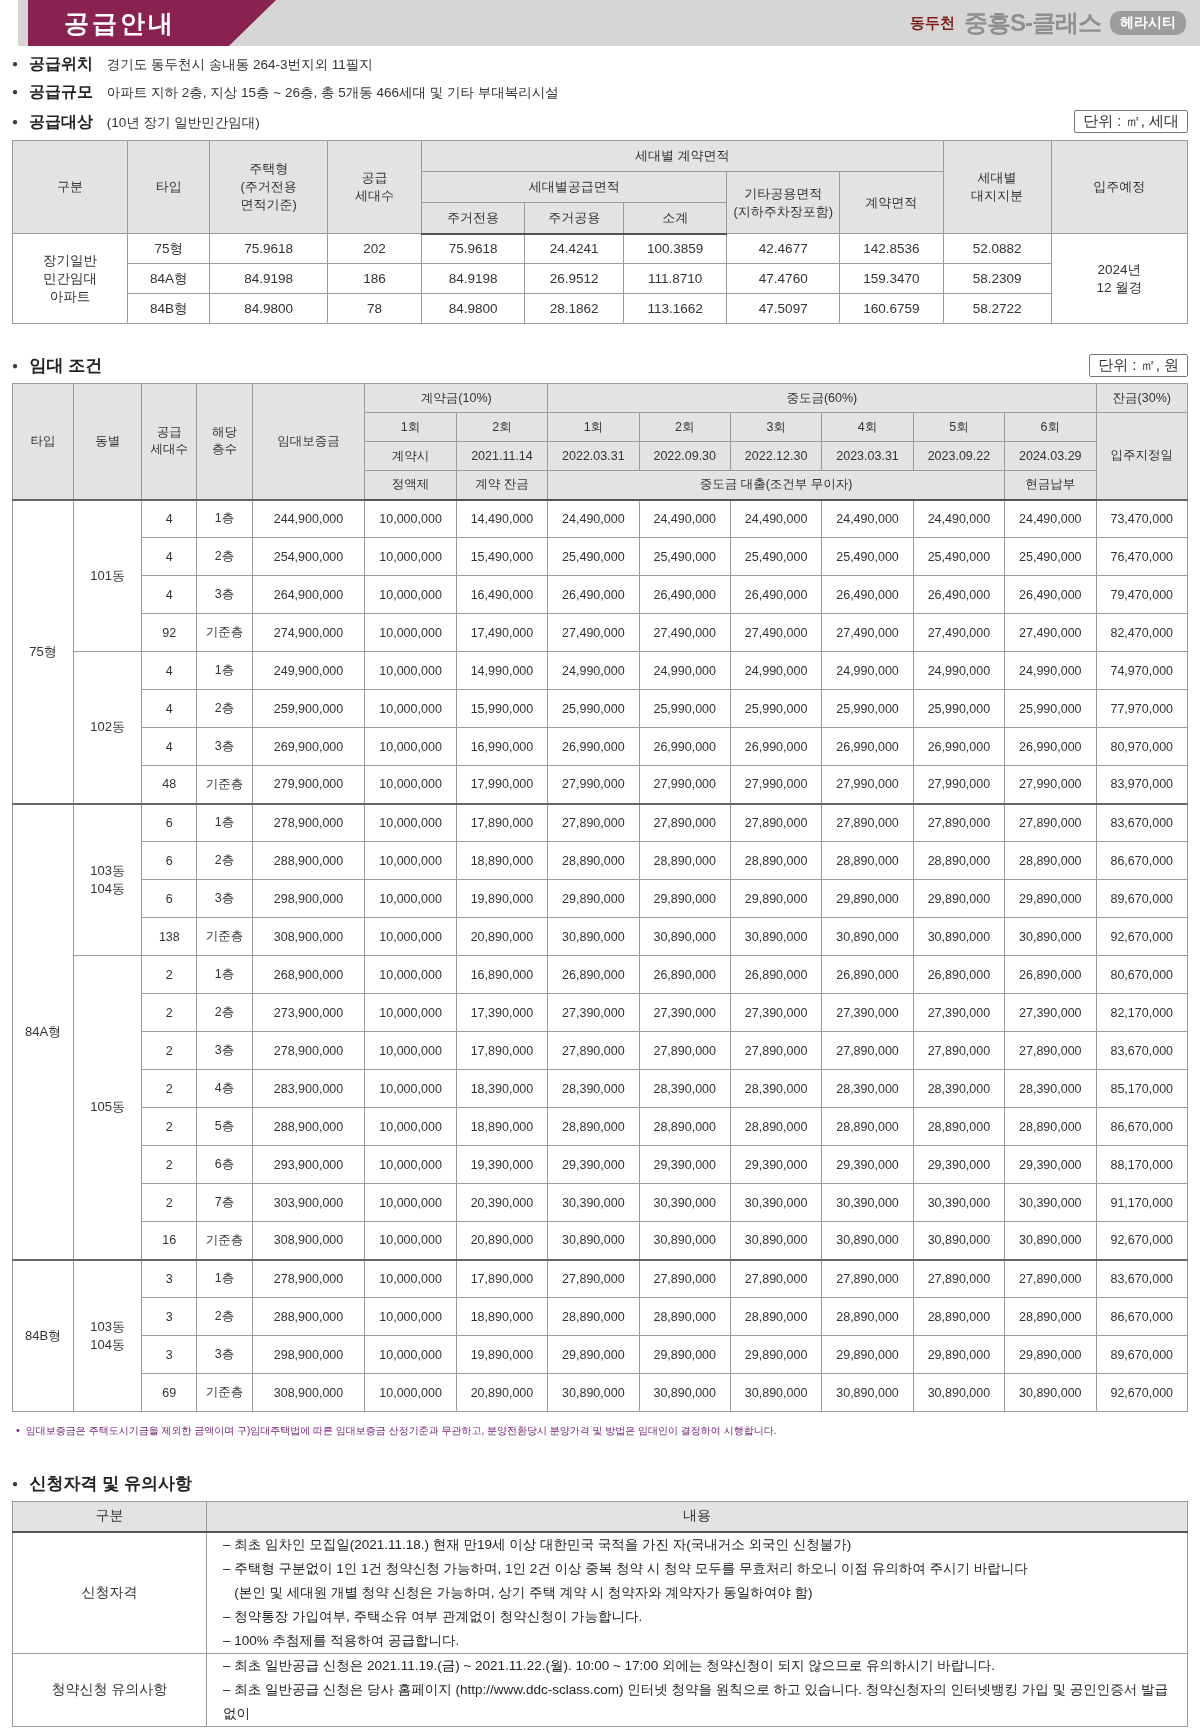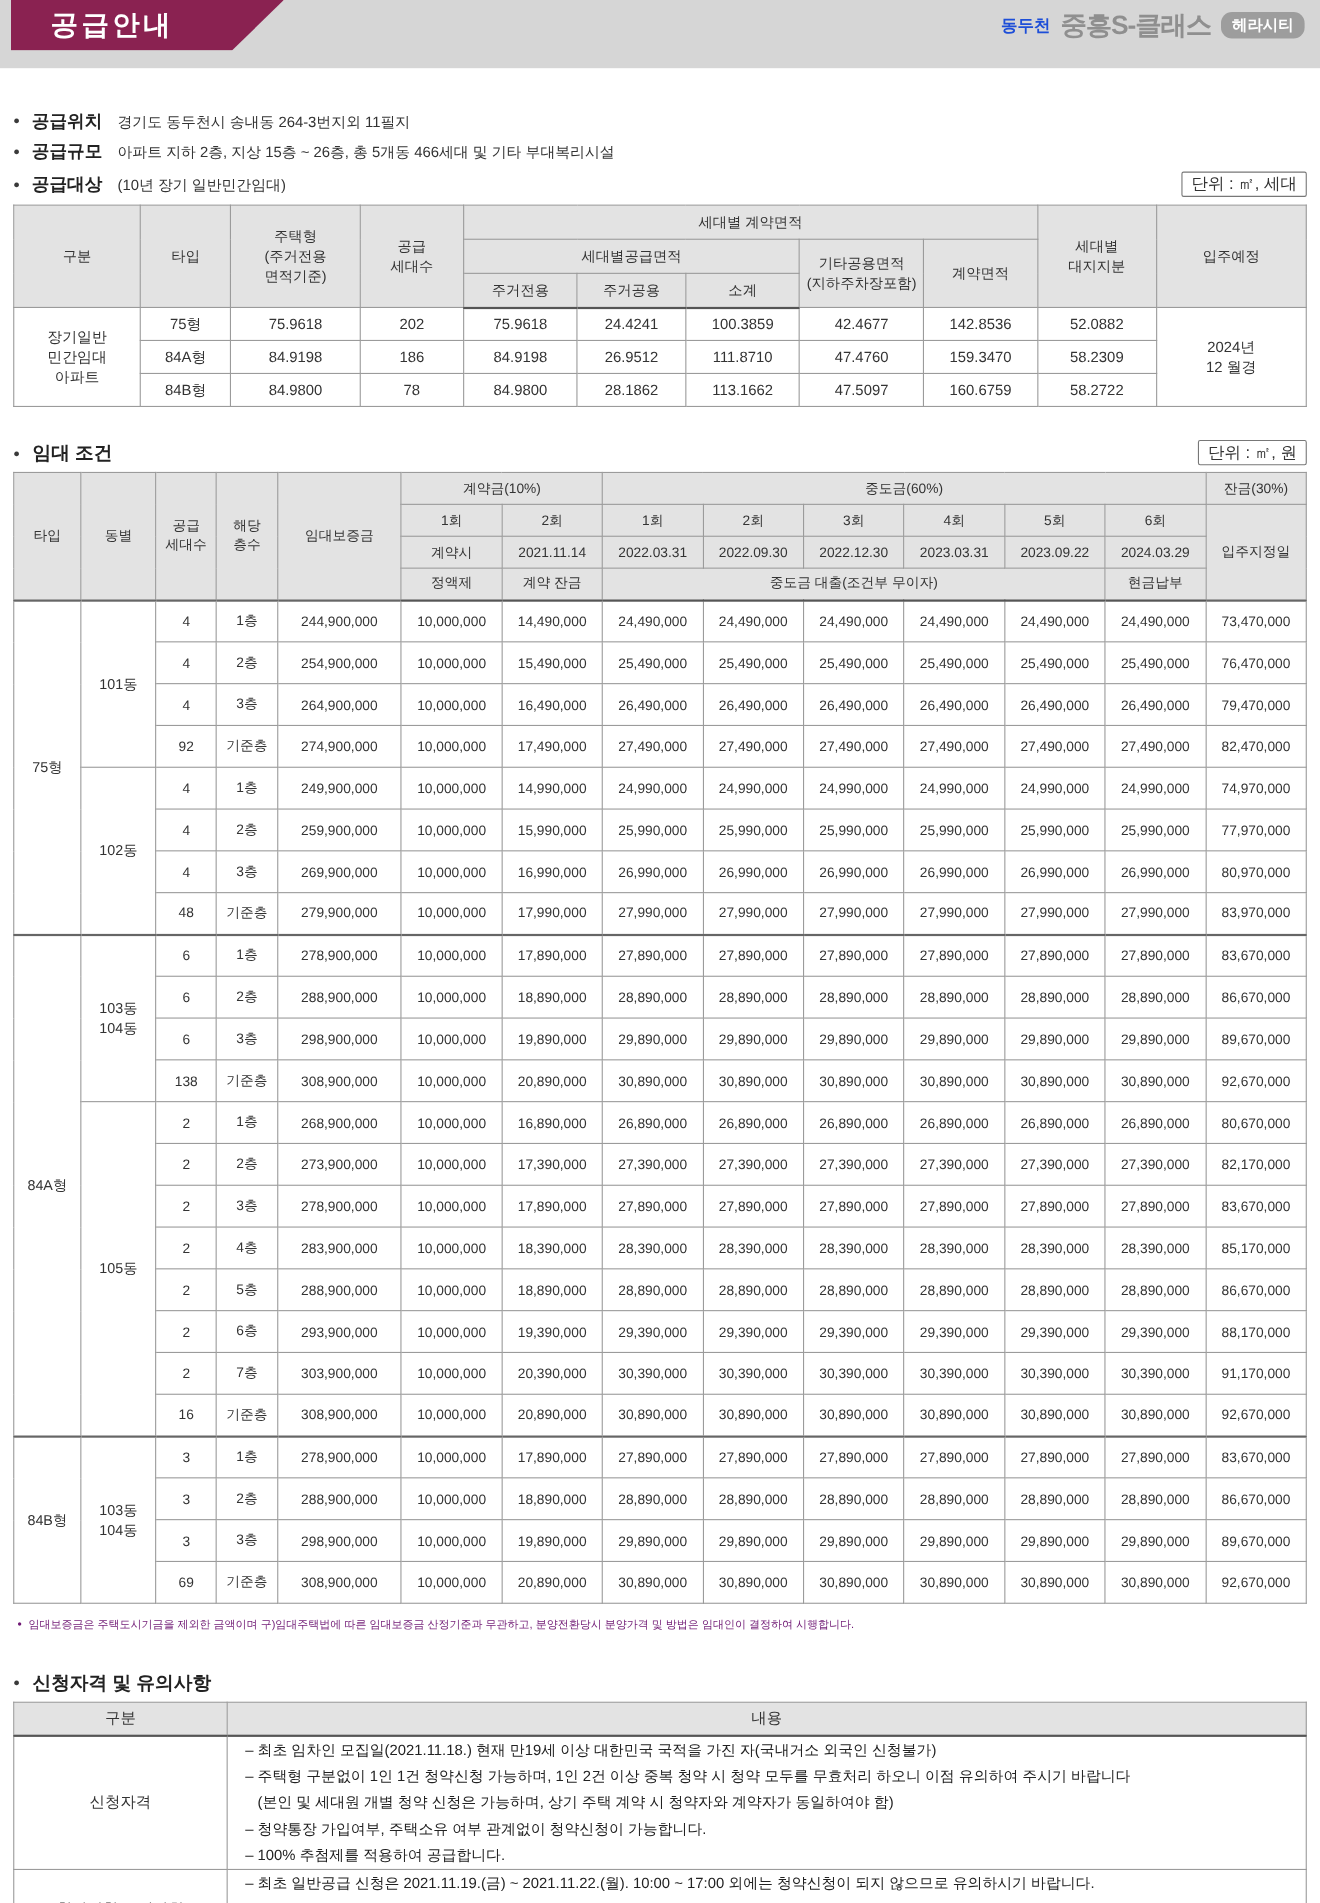--- a/index.html
+++ b/index.html
@@ -3,35 +3,35 @@
 <meta charset="utf-8">
 <style>
   * { box-sizing: border-box; margin: 0; padding: 0; }
   html,body { background:#ffffff; }
   body {
     width: 1200px; height: 1730px; overflow: hidden;
     font-family: "Liberation Sans", "DejaVu Sans", sans-serif;
     color: #333;
   }
   
-  .top-band { position: relative; height: 62px; background:#d6d6d6; }
+  .top-band { position: relative; height: 46px; background:#d6d6d6;margin-left:18px; }
   .banner {
     position:absolute; left:10px; top:0; width:248px; height:46px;
     background:#8a2251; color:#fff; font-size:25px; font-weight:bold;
     line-height:46px; padding-left:36px; letter-spacing:3px;
     clip-path: polygon(0 0, 100% 0, 81% 100%, 0 100%);
   }
   .brand { position:absolute; right:14px; top:0; height:46px; display:flex; align-items:center; gap:9px; }
-  .brand-prefix { color:#1d4ed8; font-weight:bold; font-size:15px; }
+  .brand-prefix { color:#7f1d1d; font-weight:bold; font-size:15px; }
   .brand-name   { color:#8f8f8f; font-weight:bold; font-size:24px; letter-spacing:-1px; }
   .brand-badge  { background:#9d9d9d; color:#fff; font-weight:bold; font-size:14px;
                   padding:3px 10px; border-radius:10px; }
   
   .content { padding: 0 12px; }
-  .intro { margin-top: 38px; }
+  .intro { margin-top: 8px; }
   .intro-line { margin-bottom: 7px; font-size: 14px; }
   .bullet { display:inline-block; color:#3a3a3a; font-size:10px; vertical-align:2px; margin-right:7px; }
   .bullet::before { content:"●"; }
   .intro-label { font-weight:bold; font-size:16px; color:#222; margin-right:10px; }
   .intro-text  { font-size:13.5px; color:#333; }
   .title-row { display:flex; align-items:flex-end; justify-content:space-between; }
   .section-title { font-size:17px; font-weight:bold; color:#222; }
   .unit-note { border:1px solid #777; background:#fff; color:#333; font-size:15px;
                padding:1px 8px; border-radius:2px; white-space:nowrap; }
   

